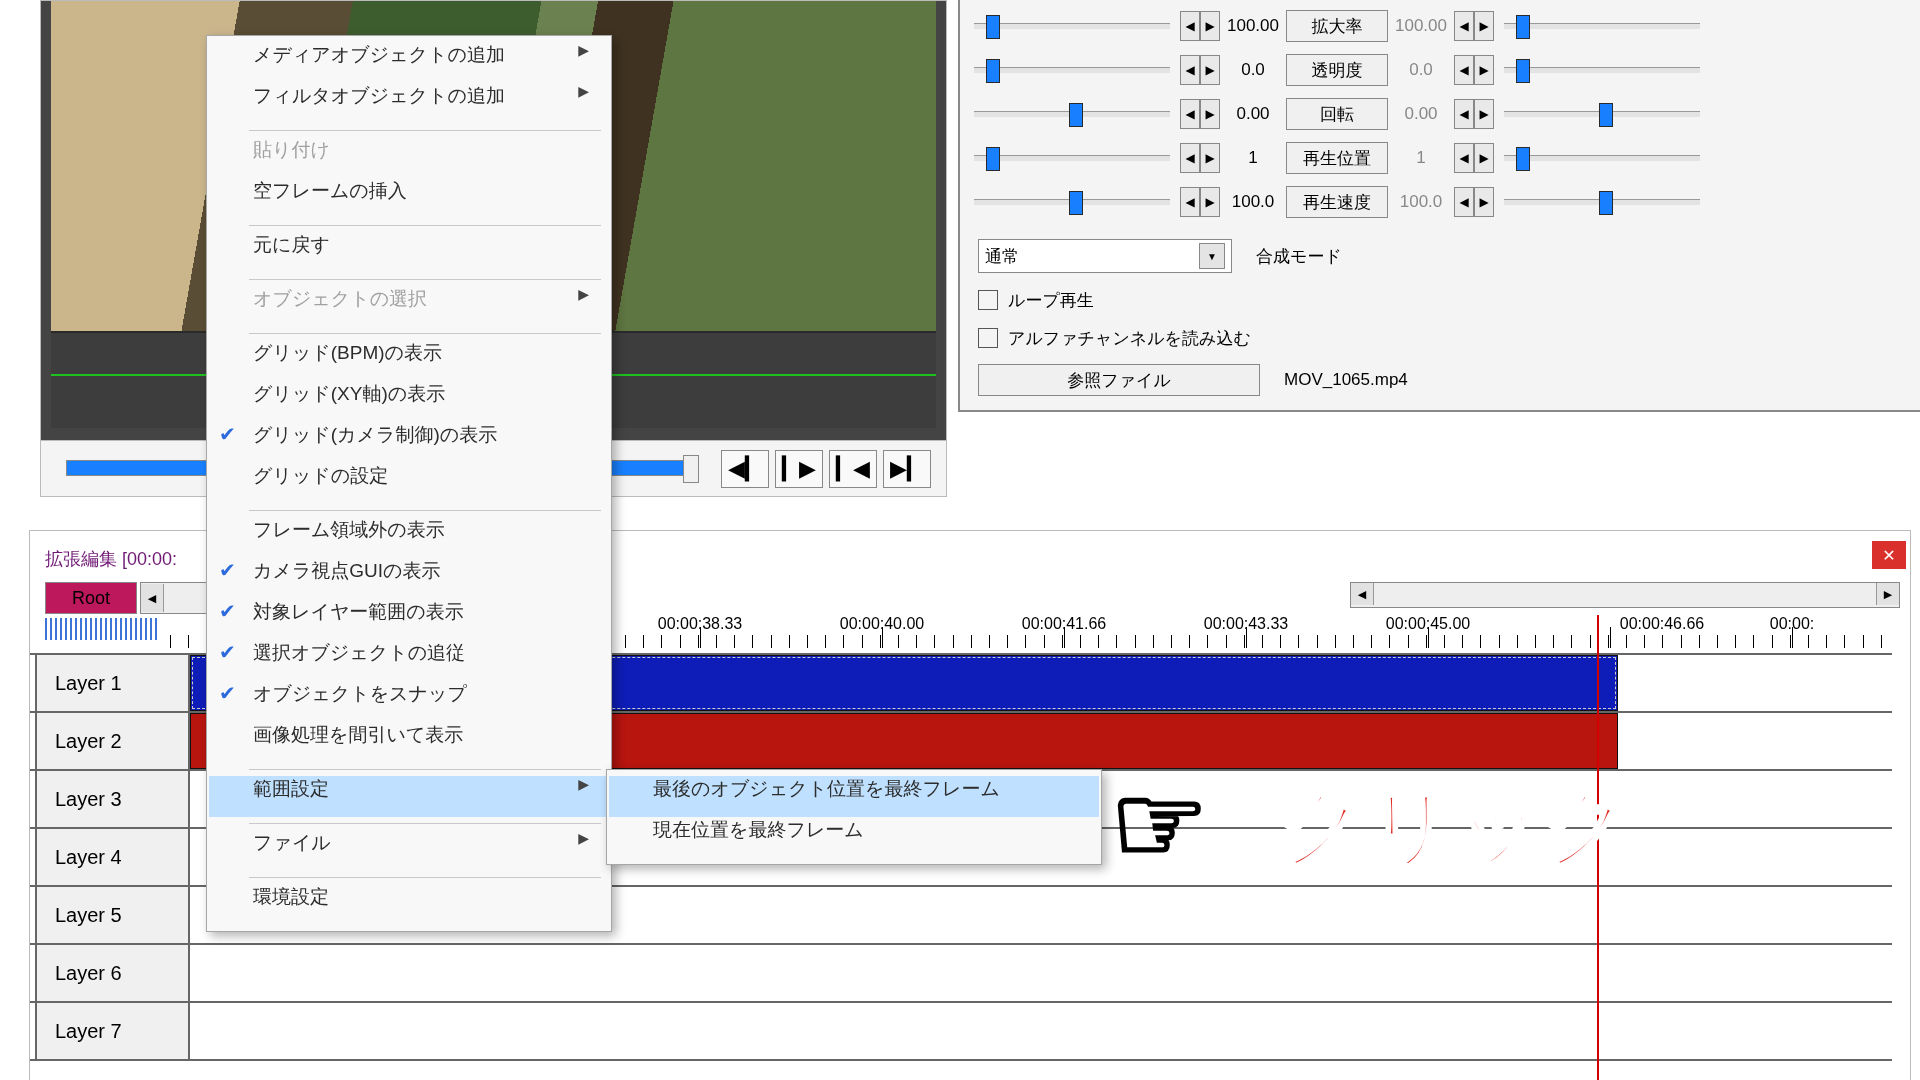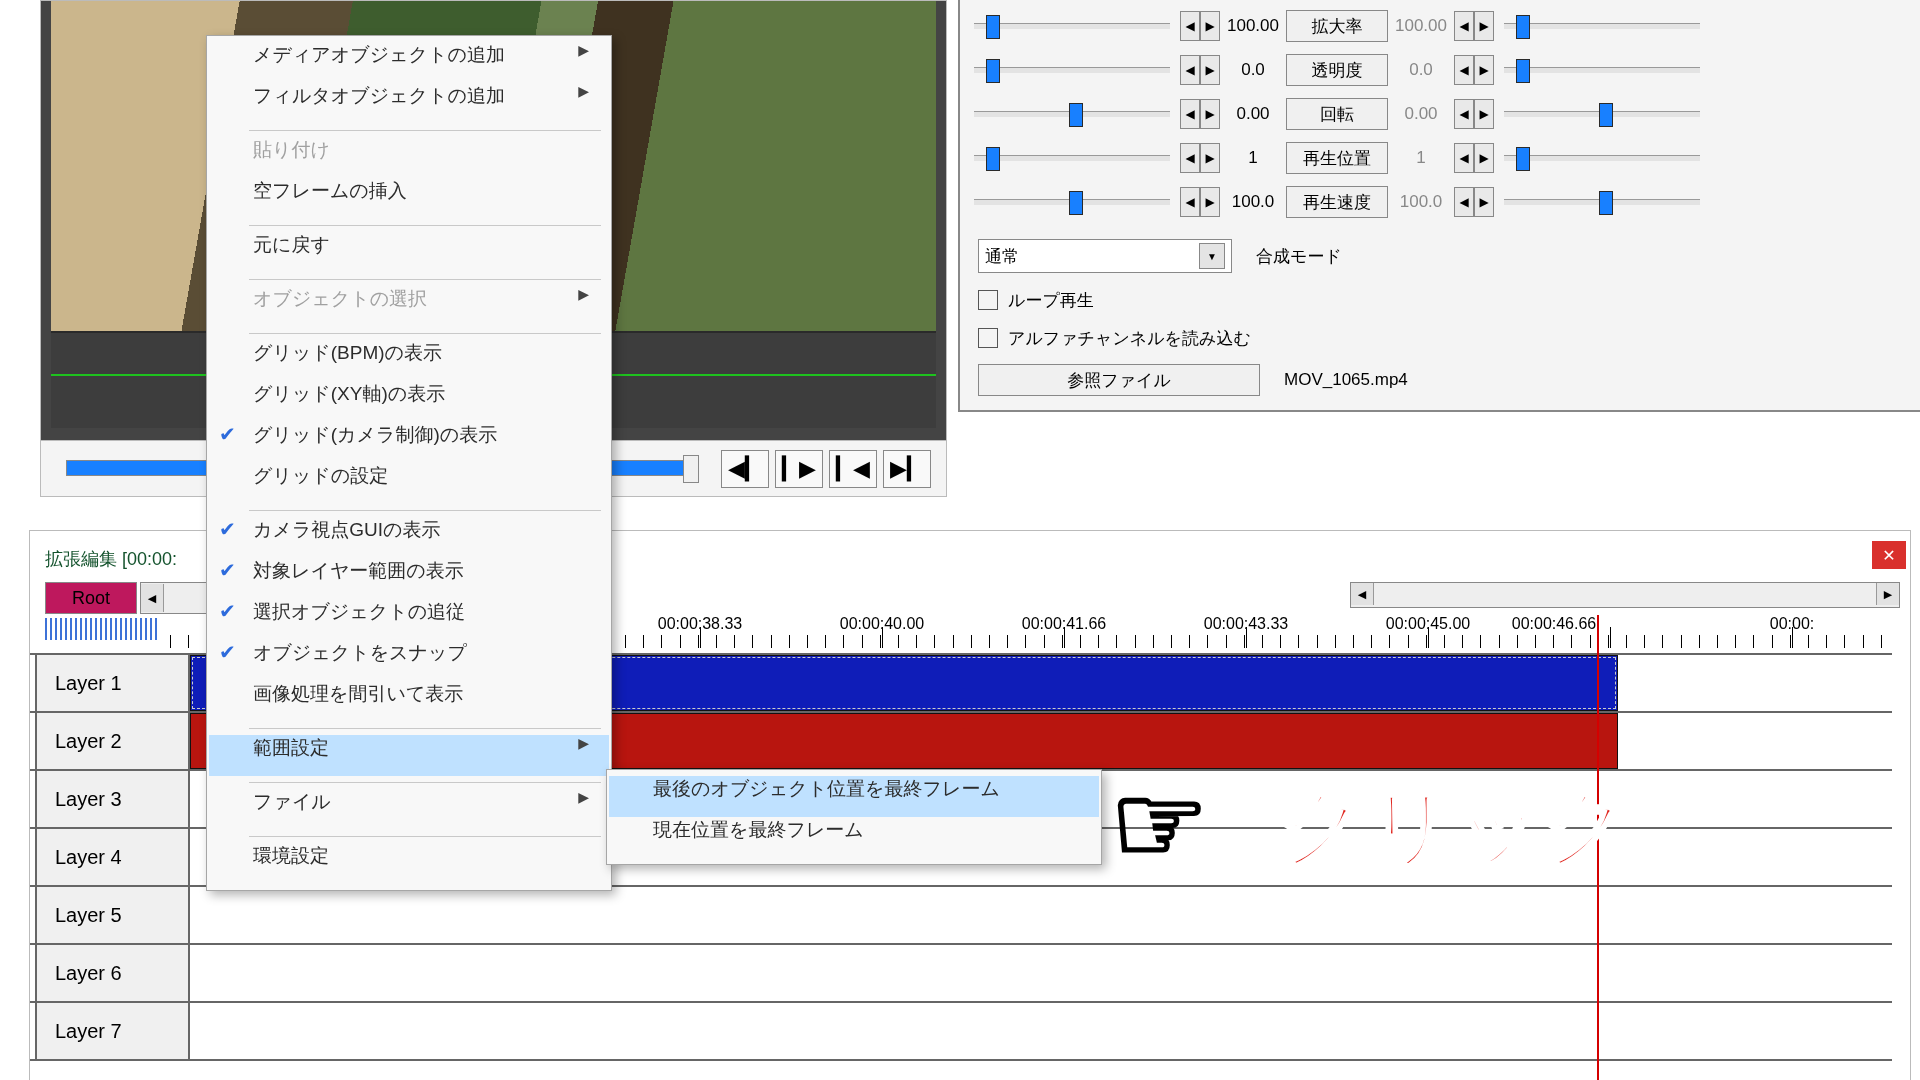--- a/index.html
+++ b/index.html
@@ -189,21 +189,21 @@
     top: 530px;
     width: 1880px;
     height: 550px;
     background: #fff;
     border: 1px solid #bbb;
   }
   .tl-title {
     position: absolute;
     left: 15px; top: 16px;
     font-size: 18px;
-    color: #14532d;
+    color: #701a75;
   }
   .tl-close {
     position: absolute;
     right: 4px; top: 10px;
     width: 34px; height: 28px;
     background: #d9302c;
     color: #fff;
     display: flex; align-items: center; justify-content: center;
     font-size: 16px;
   }
@@ -546,21 +546,21 @@
       <div class="ruler-label" style="left: 530px;">00:00:38.33</div>
       <div class="ruler-major" style="left: 712px;"></div>
       <div class="ruler-label" style="left: 712px;">00:00:40.00</div>
       <div class="ruler-major" style="left: 894px;"></div>
       <div class="ruler-label" style="left: 894px;">00:00:41.66</div>
       <div class="ruler-major" style="left: 1076px;"></div>
       <div class="ruler-label" style="left: 1076px;">00:00:43.33</div>
       <div class="ruler-major" style="left: 1258px;"></div>
       <div class="ruler-label" style="left: 1258px;">00:00:45.00</div>
       <div class="ruler-major" style="left: 1440px;"></div>
-      <div class="ruler-label" style="left: 1384px;">00:00:46.66</div>
+      <div class="ruler-label" style="left: 1492px;">00:00:46.66</div>
       <div class="ruler-major" style="left: 1622px;"></div>
       <div class="ruler-label" style="left: 1622px;">00:00:</div>
     </div>
   <div class="layers" id="layers">
       <div class="layer-row">
         <div class="layer-head">Layer 1</div>
         <div class="layer-body">
           <div class="clip clip-blue" style="left: 0px; width: 1428px;"></div>
         </div>
       </div>
@@ -628,20 +628,23 @@
     </div>
     <div class="item">
       <span class="check">✔</span>
       <span>グリッド(カメラ制御)の表示</span>
     </div>
     <div class="item">
       <span>グリッドの設定</span>
     </div>
     <div class="sep"></div>
     <div class="item">
+      <span>フレーム領域外の表示</span>
+    </div>
+    <div class="item">
       <span class="check">✔</span>
       <span>カメラ視点GUIの表示</span>
     </div>
     <div class="item">
       <span class="check">✔</span>
       <span>対象レイヤー範囲の表示</span>
     </div>
     <div class="item">
       <span class="check">✔</span>
       <span>選択オブジェクトの追従</span>

